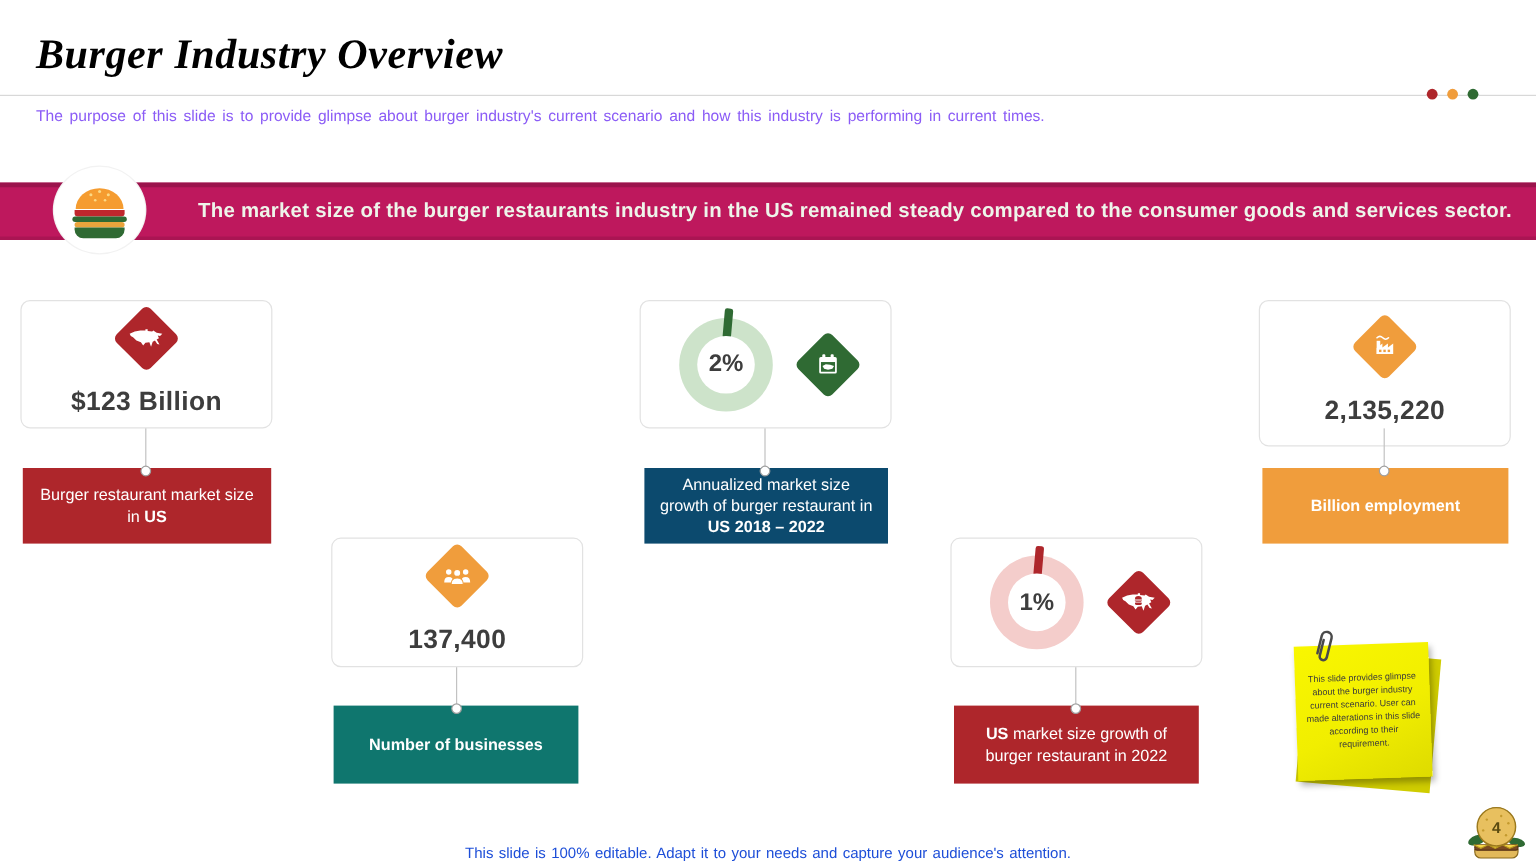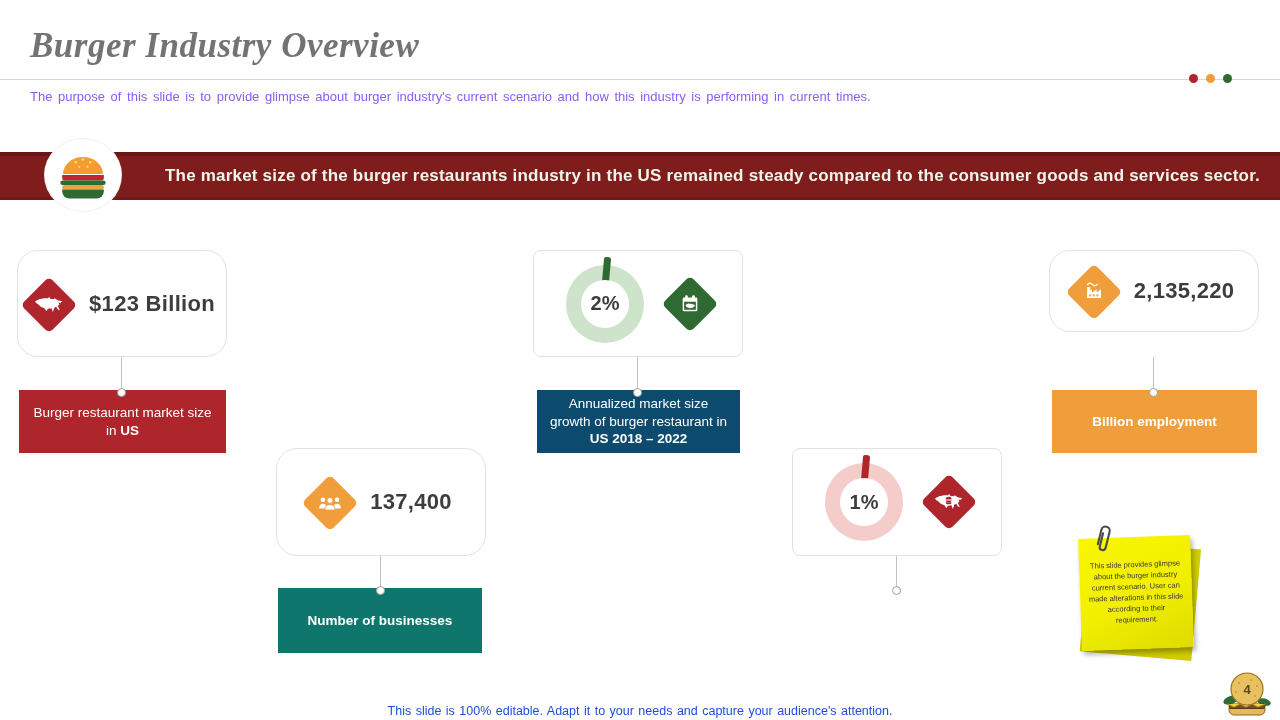--- a/index.html
+++ b/index.html
@@ -2,41 +2,41 @@
 <html><head>
 <meta charset="utf-8">
 <style>
   * { margin:0; padding:0; box-sizing:border-box; }
   html,body { background:#ffffff; }
   body { font-family:"Liberation Sans", sans-serif; }
   .slide { position:relative; width:1280px; height:720px; background:#fff; overflow:hidden; }
 
   
   .title { position:absolute; left:30px; top:26px; font-family:"Liberation Serif", serif;
-           font-style:italic; font-weight:600; font-size:35px; color:#737373; letter-spacing:.5px; }
+           font-style:italic; font-weight:600; font-size:35px; color:#000000; letter-spacing:.5px; }
   .rule { position:absolute; left:0; top:79px; width:1280px; height:1px; background:#d8d8d8; }
   .rule-dots { position:absolute; top:74px; right:48px; display:flex; gap:8px; }
   .rule-dots span { width:9px; height:9px; border-radius:50%; display:block; }
   .subtitle { position:absolute; left:30px; top:89px; width:900px; font-size:13px;
               color:#8b5cf6; word-spacing:2px; }
 
   
-  .banner { position:absolute; left:0; top:152px; width:1280px; height:48px; background:#7f1d1d;
+  .banner { position:absolute; left:0; top:152px; width:1280px; height:48px; background:#be185d;
             box-shadow: inset 0 4px 0 rgba(0,0,0,.18), inset 0 -3px 0 rgba(0,0,0,.10);
             display:flex; align-items:center; }
   .banner-text { flex:1; margin-left:145px; text-align:center; color:#eef5ea;
                  font-size:17px; font-weight:700; letter-spacing:.2px; }
   .banner-badge { position:absolute; left:45px; top:139px; width:76px; height:72px;
                   background:#fff; border-radius:50%; display:flex; align-items:center;
                   justify-content:center; box-shadow:0 0 0 1px #f2f2f2; }
 
   
   .card { position:absolute; width:210px; background:#fff; border:1px solid #e2e2e2;
           border-radius:8px; display:flex; align-items:center; justify-content:center; }
-  .card.col { flex-direction:row; gap:20px;border-radius:21px; }
+  .card.col { flex-direction:column; gap:20px; }
   .diamond { width:40px; height:40px; border-radius:5px; transform:rotate(45deg);
              display:flex; align-items:center; justify-content:center; flex:0 0 auto; }
   .diamond > * { transform:rotate(-45deg); }
   .value { font-size:22px; font-weight:700; color:#3d3d3d; letter-spacing:.3px; }
 
   .donut { position:relative; width:78px; height:78px; border-radius:50%; }
   .donut .tick { position:absolute; left:50%; top:-8px; width:7px; height:25px; margin-left:-3px;
                  border-radius:2px; transform:rotate(5deg); transform-origin:50% 100%; }
   .donut::after { content:""; position:absolute; inset:15px; background:#fff; border-radius:50%; z-index:1; }
   .donut .donut-val { position:absolute; inset:0; z-index:2; display:flex; align-items:center;
@@ -156,22 +156,25 @@
       <svg width="30" height="19" viewBox="0 0 64 40">
         <path d="M3 11 L12 7 L22 5 L31 5 L31 3 L35 3 L35 6 L43 7 L45 5 L51 9 L61 11 L57 15 L53 14 L55 19 L51 21 L56 30 L52 29 L48 23 L44 25 L41 34 L38 26 L31 27 L27 32 L23 26 L15 23 L9 17 L5 15 Z" fill="#ffffff"></path>
         <path d="M26 13 a6 5 0 0 1 12 0 z" fill="#AE262B"></path>
         <rect x="25.5" y="14" width="13" height="2" rx="1" fill="#AE262B"></rect>
         <rect x="26.5" y="17" width="11" height="2" rx="1" fill="#AE262B"></rect>
         <path d="M26 20 h12 v1 a3 3 0 0 1 -3 3 h-6 a3 3 0 0 1 -3 -3 z" fill="#AE262B"></path>
       </svg>
     </div>
   </div>
   <div class="connector" style="left:896px; top:556px; height:35px;"></div>
-
-  <div class="card col" style="left:1049px; top:250px; height:82px;">
+  <div class="tag" style="left:795px; top:588px; width:204px; height:65px; background:#AE262B;">
+    <span><span></span><span class="b">US</span><span> market size growth of burger restaurant in 2022</span></span>
+  </div>
+
+  <div class="card col" style="left:1049px; top:250px; height:122px;">
     <div class="diamond" style="background:#F09D3C; margin-top:2px;">
       <svg width="24" height="24" viewBox="0 0 24 24">
         <path d="M5.5 4.5 c1.6 -1.6 3.2 -1.6 4.8 0 c1.6 1.6 3.2 1.6 4.8 0" stroke="#fff" stroke-width="1.3" fill="none" stroke-linecap="round"></path>
         <rect x="5.2" y="7" width="3" height="11" fill="#fff"></rect>
         <path d="M5.2 13 L10 9.2 V12.6 L14.6 9.2 V12.6 L19 9.2 V18 H5.2 Z" fill="#fff"></path>
         <rect x="7.2" y="14.4" width="2" height="2" fill="#F09D3C"></rect>
         <rect x="10.8" y="14.4" width="2" height="2" fill="#F09D3C"></rect>
         <rect x="14.4" y="14.4" width="2" height="2" fill="#F09D3C"></rect>
       </svg>
     </div>

